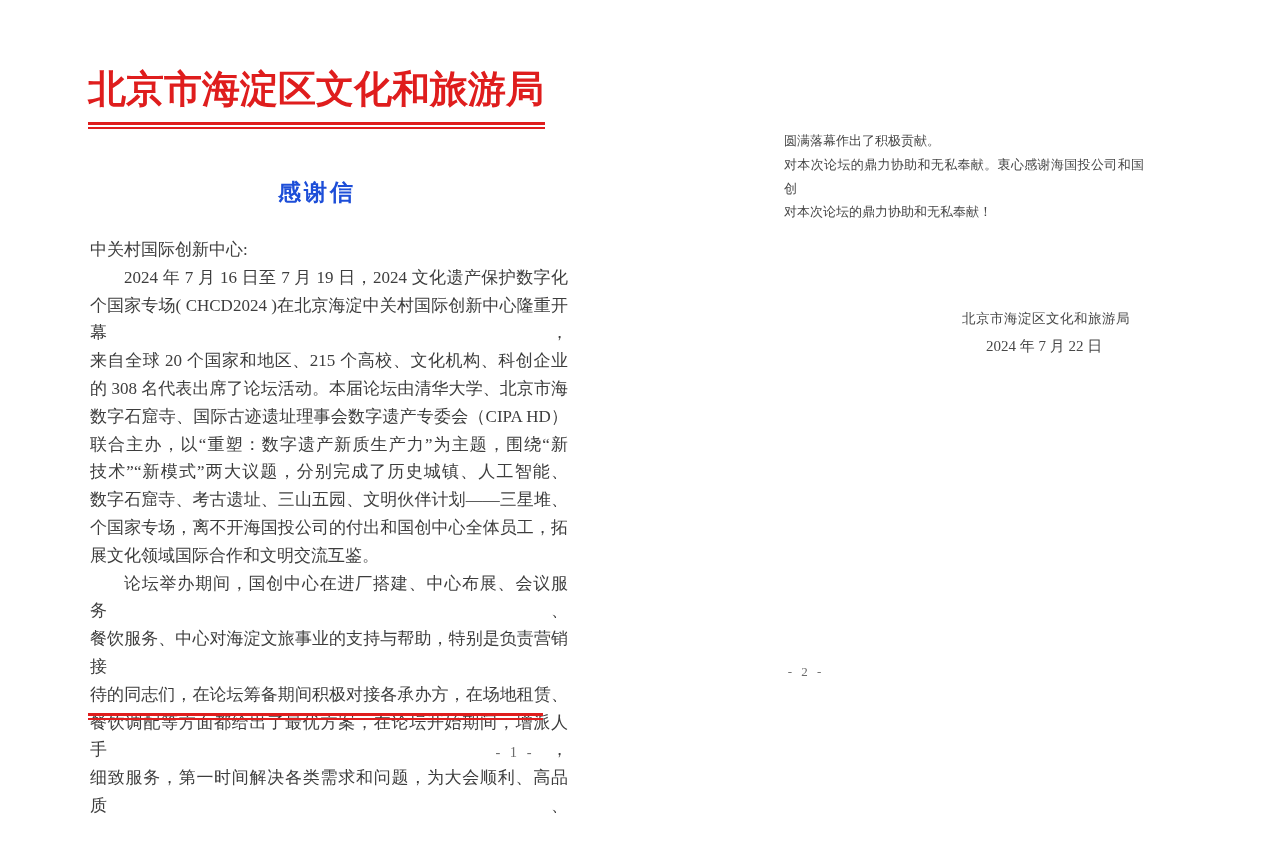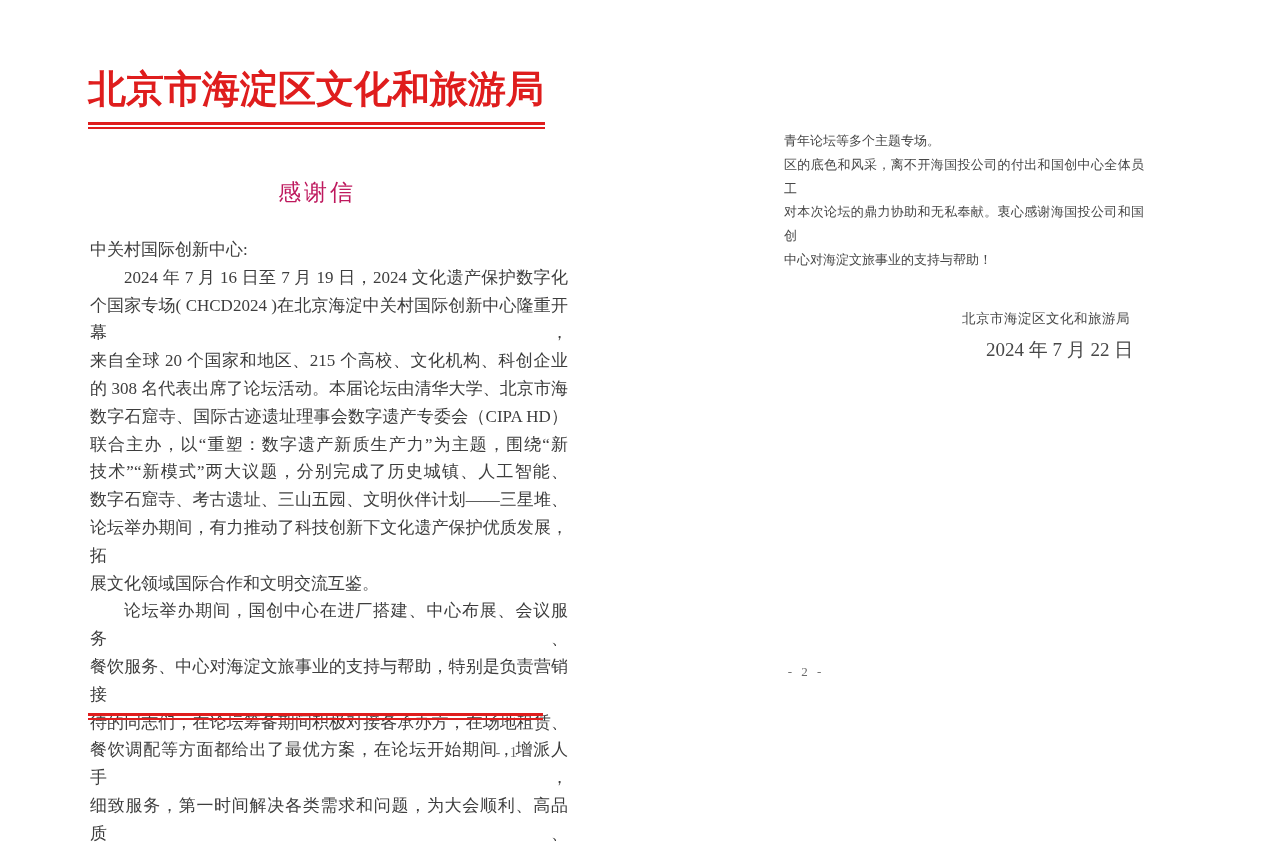--- a/index.html
+++ b/index.html
@@ -36,22 +36,22 @@
   }
   .rule-top    { left: 88px; top: 122px; width: 457px; }
   .rule-bottom { left: 88px; top: 713px; width: 455px; }
 
   .letter-title {
     position: absolute;
     left: 88px; top: 177px;
     width: 458px;
     text-align: center;
     font-size: 23px;
-    font-weight: 400;
-    color: #be185d;
+    font-weight: 700;
+    color: #1d4ed8;
     letter-spacing: 3px;
   }
 
   .body1 {
     position: absolute;
     left: 90px; top: 236px;
     width: 478px;
     font-size: 17px;
     line-height: 27.8px;
     color: #3d3d3d;
@@ -82,21 +82,21 @@
     position: absolute;
     left: 962px; top: 310px;
     font-size: 13.5px;
     color: #474747;
     letter-spacing: 0.5px;
     white-space: nowrap;
   }
   .sign-date {
     position: absolute;
     left: 986px; top: 337px;
-    font-size: 19px;
+    font-size: 15px;
     color: #474747;
     white-space: nowrap;
   }
 </style>
 </head>
 <body>
 
 <div class="canvas">
 
   <div class="page">
@@ -110,41 +110,40 @@
     <div class="body1">
       <div class="ln flush">中关村国际创新中心:</div>
       <div class="ln ind">2024 年 7 月 16 日至 7 月 19 日，2024 文化遗产保护数字化</div>
       <div class="ln">个国家专场( CHCD2024 )在北京海淀中关村国际创新中心隆重开幕，</div>
       <div class="ln">来自全球 20 个国家和地区、215 个高校、文化机构、科创企业</div>
       <div class="ln">的 308 名代表出席了论坛活动。本届论坛由清华大学、北京市海</div>
       <div class="ln">数字石窟寺、国际古迹遗址理事会数字遗产专委会（CIPA HD）</div>
       <div class="ln">联合主办，以“重塑：数字遗产新质生产力”为主题，围绕“新</div>
       <div class="ln">技术”“新模式”两大议题，分别完成了历史城镇、人工智能、</div>
       <div class="ln">数字石窟寺、考古遗址、三山五园、文明伙伴计划——三星堆、</div>
-      <div class="ln">论坛举办期间，有力推动了科技创新下文化遗产保护优质发展，拓</div>
+      <div class="ln">个国家专场，离不开海国投公司的付出和国创中心全体员工，拓</div>
       <div class="ln flush">展文化领域国际合作和文明交流互鉴。</div>
       <div class="ln ind">论坛举办期间，国创中心在进厂搭建、中心布展、会议服务、</div>
       <div class="ln">餐饮服务、中心对海淀文旅事业的支持与帮助，特别是负责营销接</div>
       <div class="ln">待的同志们，在论坛筹备期间积极对接各承办方，在场地租赁、</div>
       <div class="ln">餐饮调配等方面都给出了最优方案，在论坛开始期间，增派人手，</div>
       <div class="ln">细致服务，第一时间解决各类需求和问题，为大会顺利、高品质、</div>
     </div>
 
     <div class="double-rule rule-bottom"></div>
 
     <div class="pagenum pagenum-1">- 1 -</div>
   </div>
 
   <div class="page">
 
     <div class="body2">
-      <div class="ln flush">青年论坛等多个主题专场。</div>
-      <div class="ln">区的底色和风采，离不开海国投公司的付出和国创中心全体员工</div>
+      <div class="ln flush">圆满落幕作出了积极贡献。</div>
       <div class="ln">对本次论坛的鼎力协助和无私奉献。衷心感谢海国投公司和国创</div>
-      <div class="ln flush">中心对海淀文旅事业的支持与帮助！</div>
+      <div class="ln flush">对本次论坛的鼎力协助和无私奉献！</div>
     </div>
 
     <div class="signature">北京市海淀区文化和旅游局</div>
 
     <div class="sign-date">2024 年 7 月 22 日</div>
 
     <div class="pagenum pagenum-2">- 2 -</div>
   </div>
 
 </div>

